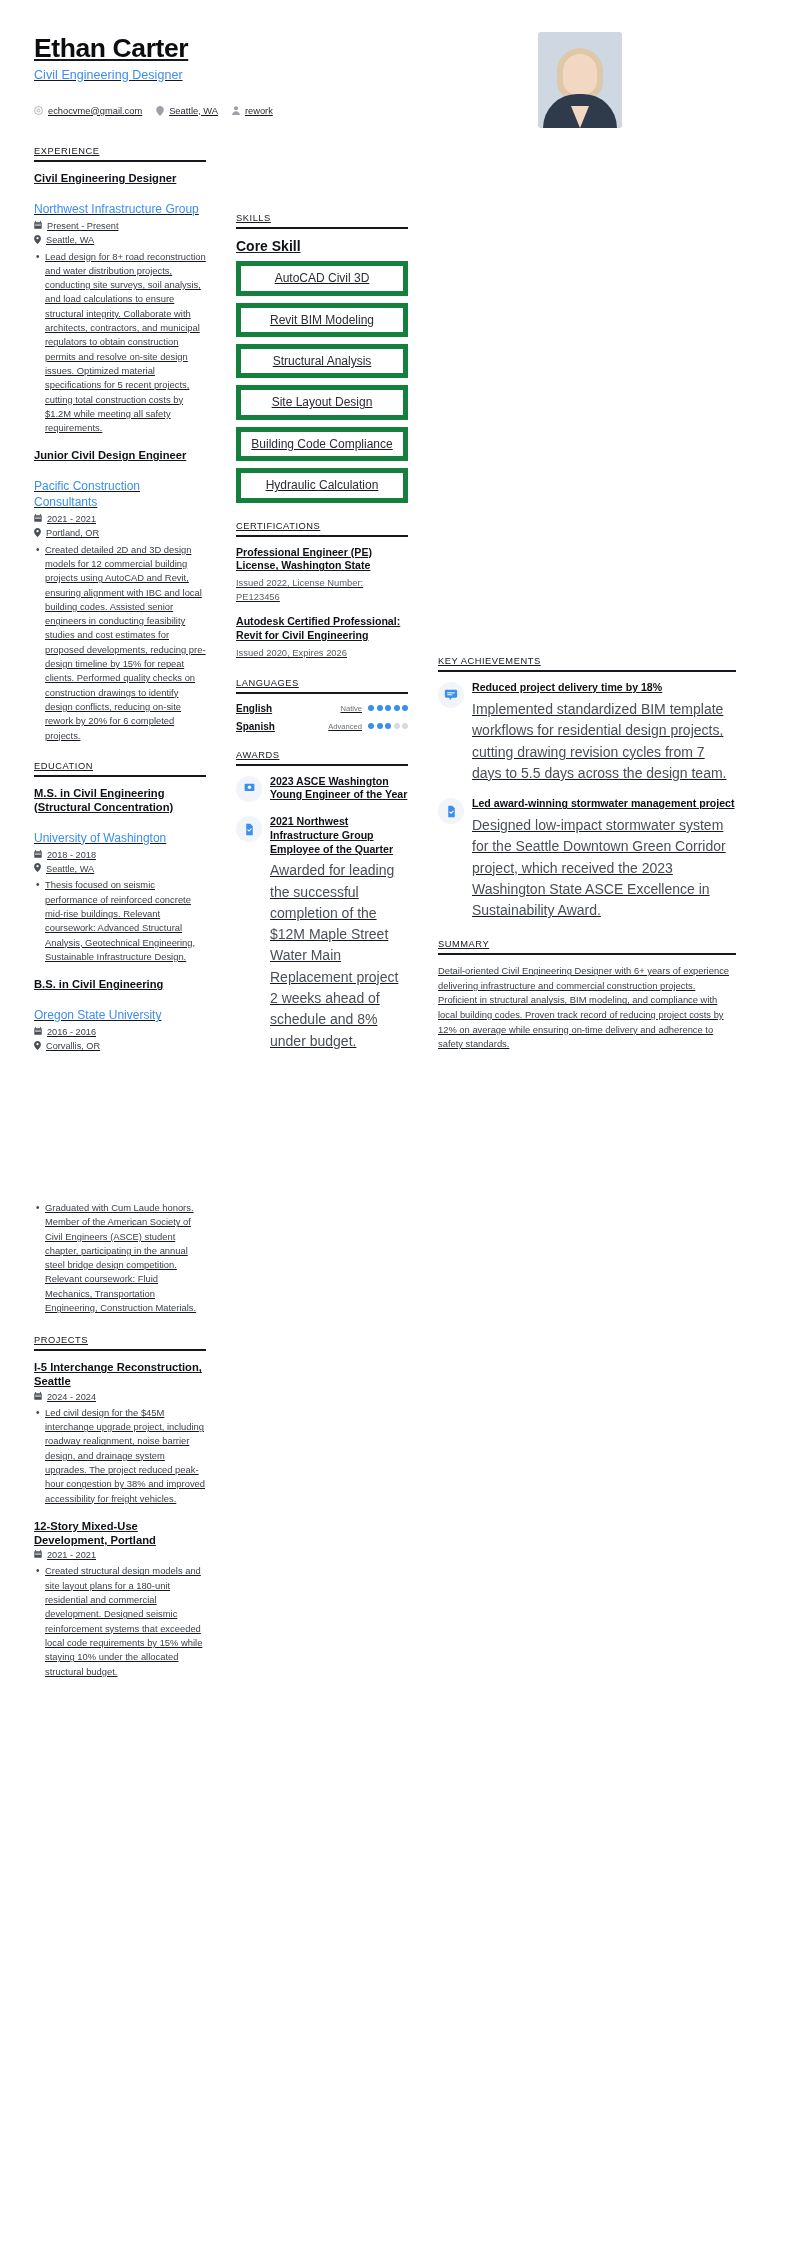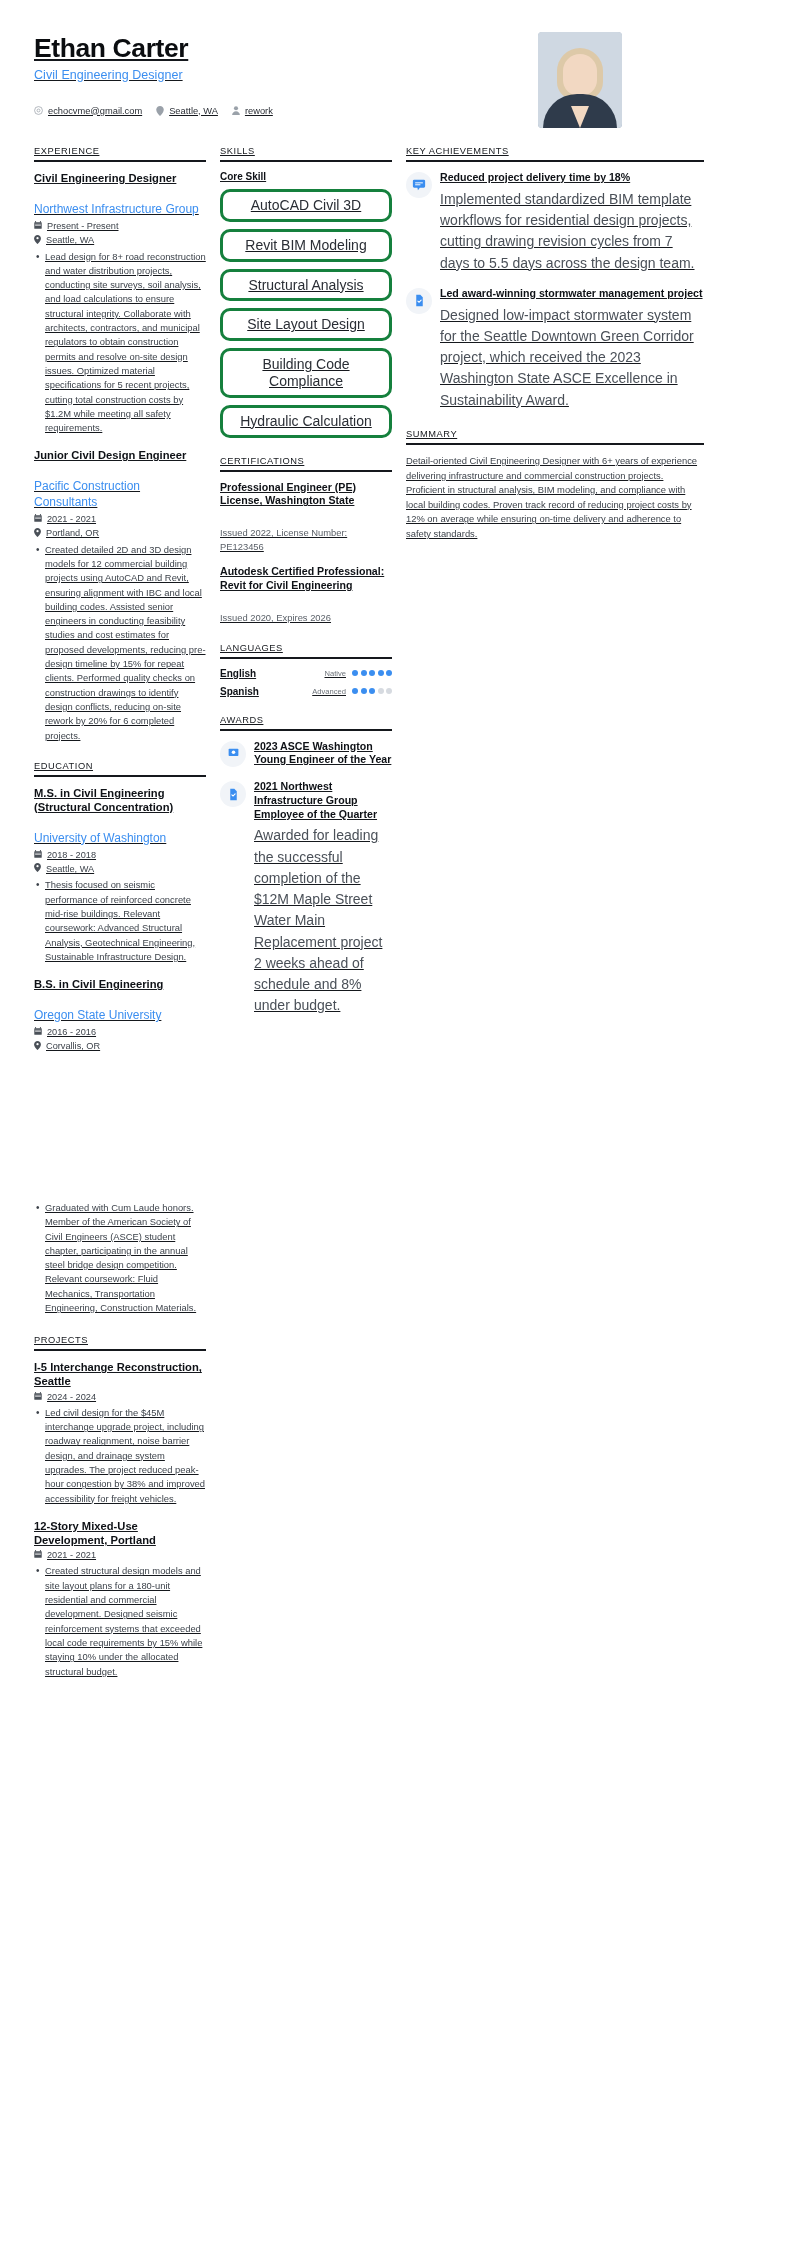--- a/index.html
+++ b/index.html
@@ -91,22 +91,22 @@
   }
   .photo .collar {
     position: absolute; left: 50%; bottom: 0; transform: translateX(-50%);
     width: 18px; height: 22px; background: #f2d8c2;
     clip-path: polygon(50% 100%, 0 0, 100% 0);
   }
 
   
   .columns {
     display: flex;
-    gap: 0;
-    align-items: flex-start;
+    gap: 16px;
+    align-items: flex-end;
   }
   .col-left { width: 186px; flex: none; padding-right: 14px; }
   .col-mid { width: 186px; flex: none; padding-right: 14px; }
   .col-right { width: 298px; flex: none; }
 
   .section { margin-bottom: 18px; }
   .section-title {
     font-size: 9.3px;
     letter-spacing: 0.55px;
     color: #15181d;
@@ -157,47 +157,47 @@
     content: "•";
     position: absolute;
     left: -9px;
     top: -1px;
     color: #3c424a;
     font-size: 10px;
   }
 
   
   .subsection-label {
-    font-size: 10px;
+    font-size: 14px;
     font-weight: bold;
     color: #0e1116;
     margin-bottom: 7px;
   }
   .skill-chip {
-    border: 3px solid #15803d;
-    border-radius: 10px;
+    border: 5px solid #15803d;
+    border-radius: 0;
     padding: 5px 8px;
-    font-size: 14px;
+    font-size: 12px;
     color: #2a2e35;
     margin-bottom: 7px;
     text-align: center;
     line-height: 1.2;
   }
 
   
   .cert-title {
     font-size: 10.6px;
     font-weight: bold;
     color: #0e1116;
     line-height: 1.3;
   }
   .cert-sub {
     font-size: 9.4px;
     color: #5a6068;
-    margin-top: 18px;
+    margin-top: 3px;
     line-height: 1.45;
   }
   .cert-block { margin-bottom: 12px; }
 
   
   .lang-row {
     display: flex;
     align-items: center;
     justify-content: space-between;
     margin-bottom: 7px;

